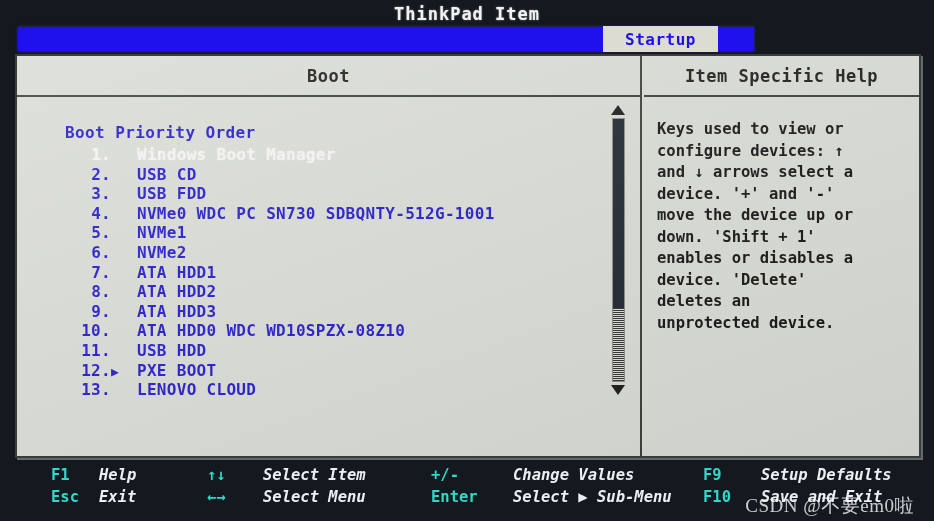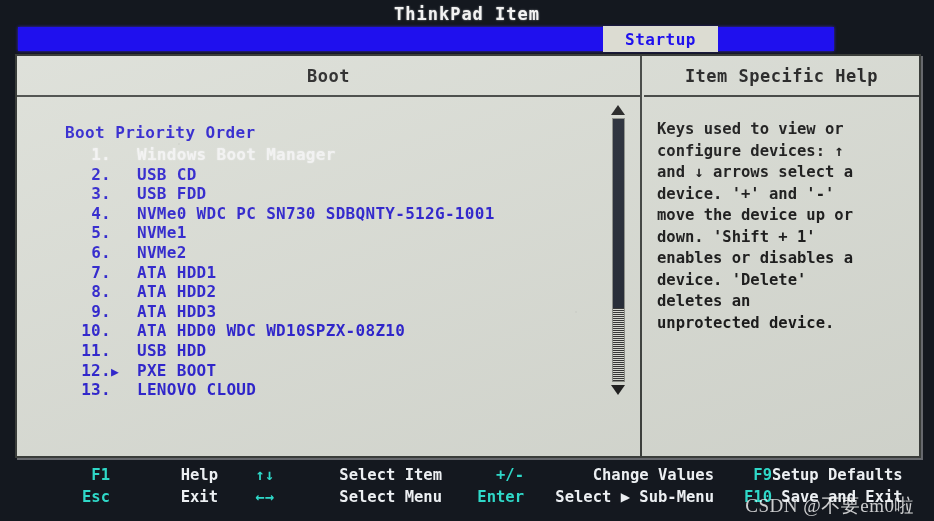--- a/index.html
+++ b/index.html
@@ -26,21 +26,21 @@
     color: #f2f2f2;
     font-size: 17px;
     font-weight: bold;
     letter-spacing: 1px;
     text-shadow: 0 0 2px rgba(255,255,255,.55);
   }
 
   
   #menu-bar {
     position: absolute;
-    left: 18px; top: 27px; width: 816px; height: 24px;
+    left: 18px; top: 27px; width: 736px; height: 24px;
     background: #1f10ee;
     box-shadow: 0 0 3px rgba(60,40,255,.8);
   }
   #menu-tab-startup {
     position: absolute;
     left: 585px; top: -1px;
     width: 115px; height: 26px;
     background: #dcdcd2;
     display: flex; align-items: center; justify-content: center;
     color: #1f10ee;
@@ -202,32 +202,31 @@
   }
 
   
   #fnkey-bar {
     position: absolute;
     left: 0; top: 462px; width: 934px; height: 59px;
     background: #14181f;
   }
   .fn-grid {
     position: absolute;
-    left: 62px; top: 2px;
+    left: 51px; top: 2px;
     display: grid;
     grid-template-columns: 48px 108px 56px 168px 82px 190px 58px auto;
     grid-auto-rows: 22px;
     align-items: center;
     font-size: 15.5px;
     font-weight: bold;
     white-space: pre;
-    text-align: right;
   }
   .fn-key { color: #2fd8c8; }
-  .fn-desc { color: #eceff2; }
+  .fn-desc { color: #eceff2; font-style: italic; }
 
   #watermark {
     position: absolute;
     right: 20px; bottom: 2px;
     color: rgba(245,245,245,.82);
     font-family: Liberation Serif, serif;
     font-size: 19px;
     letter-spacing: .5px;
     pointer-events: none;
   }

